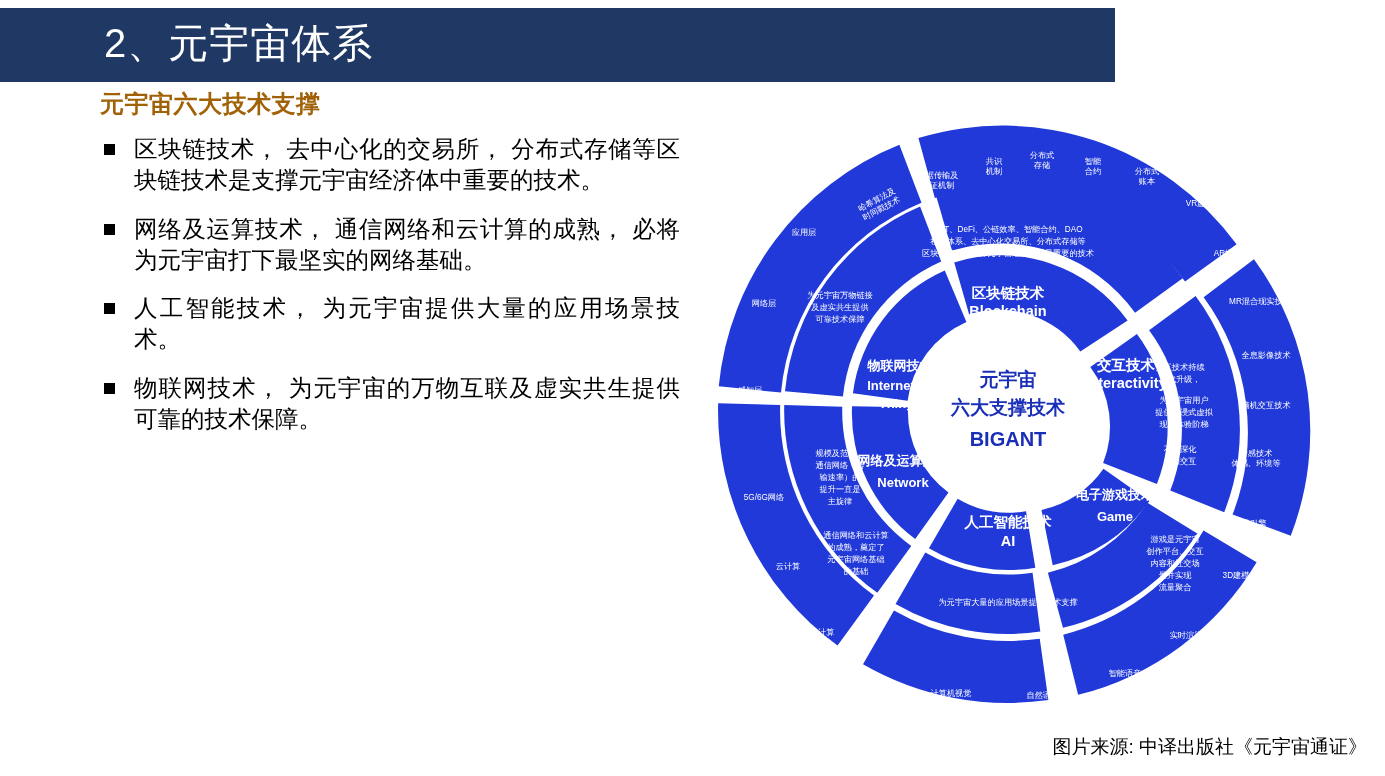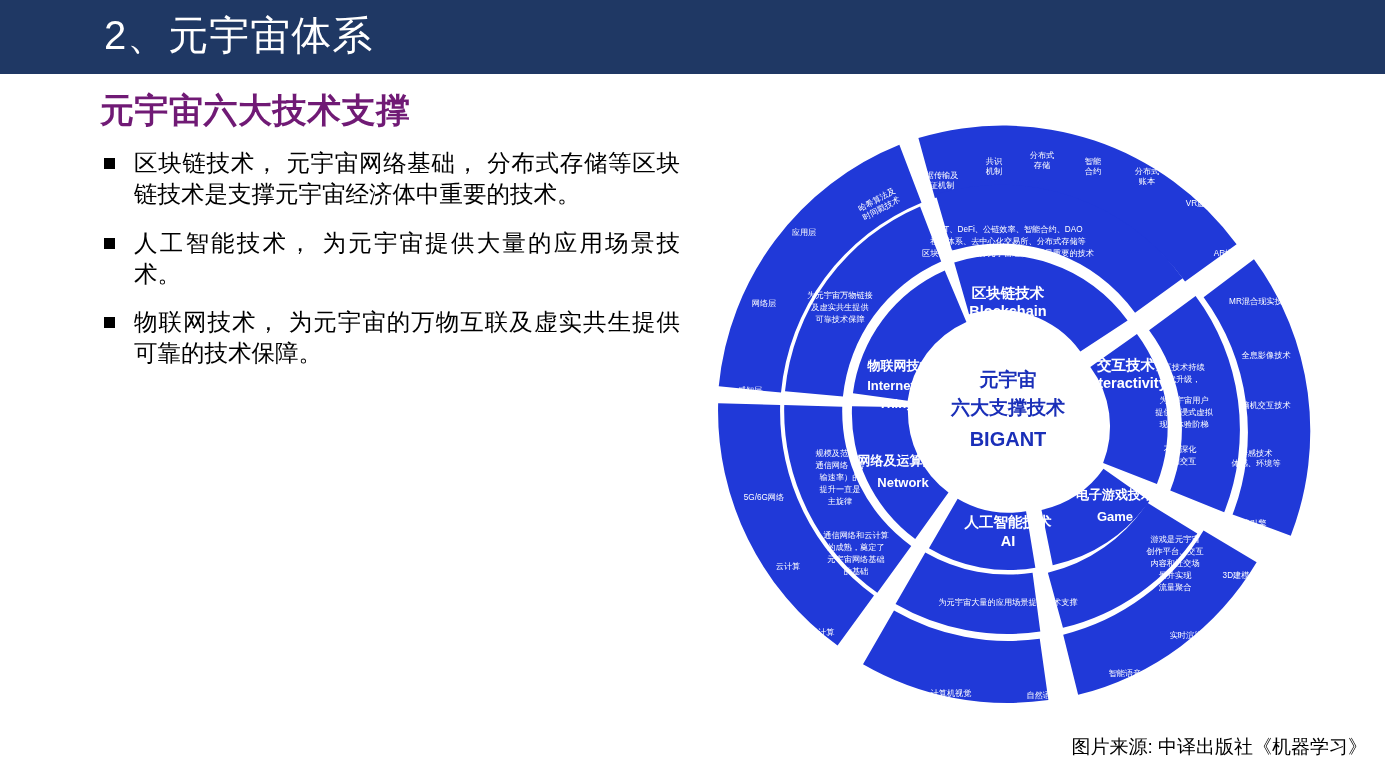--- a/index.html
+++ b/index.html
@@ -11,22 +11,22 @@
     height: 776px;
     background: #ffffff;
     font-family: "Liberation Sans", sans-serif;
     overflow: hidden;
     position: relative;
   }
 
   
   .header-bar {
     position: absolute;
-    left: 0; top: 0;
-    width: 1385px;
+    left: 0; top: 8px;
+    width: 1115px;
     height: 74px;
     background: #1f3864;
   }
   .header-title {
     position: absolute;
     left: 104px;
     top: 8px;
     font-size: 40px;
     color: #ffffff;
     letter-spacing: 1px;
@@ -34,23 +34,23 @@
   }
 
   
   .left-col {
     position: absolute;
     left: 100px;
     top: 88px;
     width: 580px;
   }
   .section-title {
-    font-size: 34px;
+    font-size: 24px;
     font-weight: bold;
-    color: #701a75;
+    color: #a16207;
     margin: 0 0 14px 0;
     letter-spacing: 0.5px;
   }
   .bullet-list {
     margin: 0;
     padding: 0;
     list-style: none;
   }
   .bullet-item {
     position: relative;
@@ -108,24 +108,25 @@
 
 <div class="header-bar">
   <div class="header-title">2、元宇宙体系</div>
 </div>
 
 <div class="left-col">
   <h2 class="section-title">元宇宙六大技术支撑</h2>
   <ul class="bullet-list">
     <li class="bullet-item">
       <span class="bullet-marker"></span>
-      <span>区块链技术， 元宇宙网络基础， 分布式存储等区块链技术是支撑元宇宙经济体中重要的技术。</span>
-    </li>
-    <li class="bullet-item">
-      <span class="bullet-marker"></span>
+      <span>区块链技术， 去中心化的交易所， 分布式存储等区块链技术是支撑元宇宙经济体中重要的技术。</span>
+    </li>
+    <li class="bullet-item">
+      <span class="bullet-marker"></span>
+      <span>网络及运算技术， 通信网络和云计算的成熟， 必将为元宇宙打下最坚实的网络基础。</span>
     </li>
     <li class="bullet-item">
       <span class="bullet-marker"></span>
       <span>人工智能技术， 为元宇宙提供大量的应用场景技术。</span>
     </li>
     <li class="bullet-item">
       <span class="bullet-marker"></span>
       <span>物联网技术， 为元宇宙的万物互联及虚实共生提供可靠的技术保障。</span>
     </li>
   </ul>
@@ -277,13 +278,13 @@
     <text class="t-outer" x="100" y="461" text-anchor="middle">云计算</text>
     <text class="t-outer" x="76" y="392" text-anchor="middle">5G/6G网络</text>
 
     <text class="t-outer" x="62" y="285" text-anchor="middle">感知层</text>
     <text class="t-outer" x="76" y="198" text-anchor="middle">网络层</text>
     <text class="t-outer" x="116" y="127" text-anchor="middle">应用层</text>
   </g>
 </svg>
 </div>
 
-<div class="credit">图片来源: 中译出版社《机器学习》</div>
+<div class="credit">图片来源: 中译出版社《元宇宙通证》</div>
 
 </body></html>

